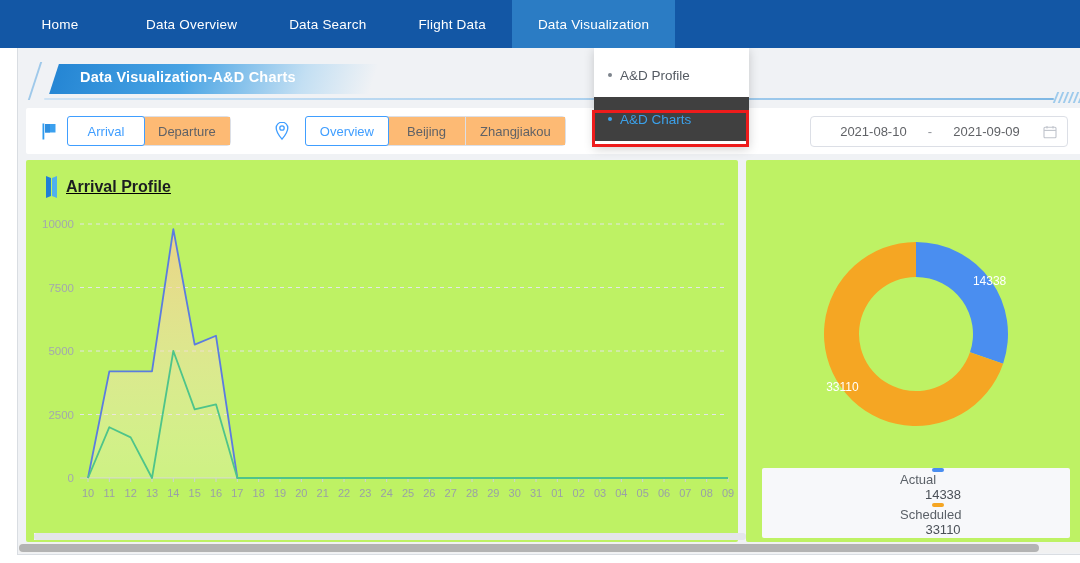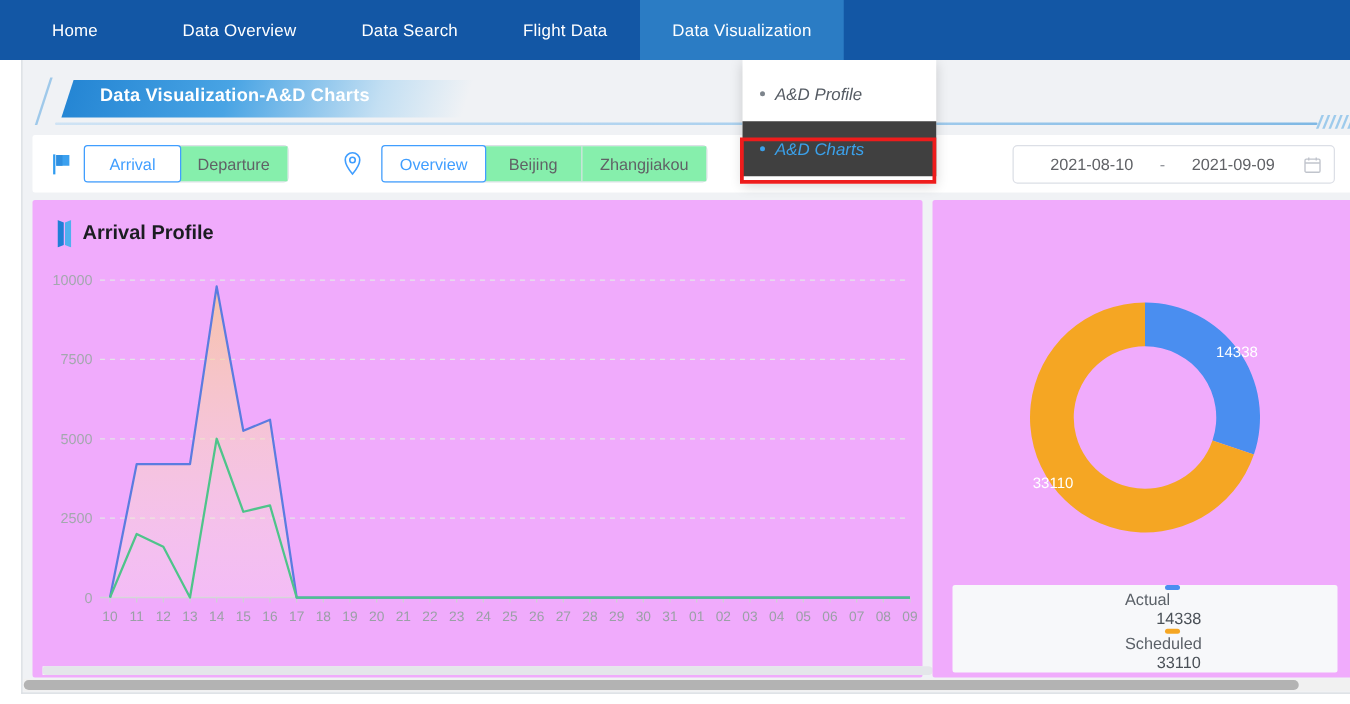--- a/index.html
+++ b/index.html
@@ -50,21 +50,20 @@
     padding: 5px 0 6px 0;
   }
   .dd-item {
     height: 44px;
     display: flex; align-items: center;
     padding-left: 14px;
     font-size: 13.5px;
     color: #555b63;
     cursor: pointer;
     white-space: nowrap;
-    font-style: italic;
   }
   .dd-item .bullet {
     width: 4px; height: 4px; border-radius: 50%;
     background: #7d848c;
     margin-right: 8px;
     flex: none;
   }
   .dd-item.selected {
     background: #404040;
     color: #3ba0e9;
@@ -155,21 +154,21 @@
     border-radius: 4px;
     height: 30px;
     overflow: visible;
   }
   .btn-group .seg {
     display: flex; align-items: center; justify-content: center;
     min-width: 78px;
     padding: 0 14px;
     font-size: 13px;
     color: #606266;
-    background: #86efac;
+    background: #fdba74;
     border-right: 1px solid #dcdfe6;
     cursor: pointer;
     white-space: nowrap;
     position: relative;
   }
   .btn-group .seg:last-child { border-right: none; }
   .btn-group .seg.active {
     color: #409eff;
     border: 1px solid #409eff;
     border-radius: 3px;
@@ -190,22 +189,23 @@
     font-size: 13px;
     color: #606266;
   }
   .date-range .d { flex: 1; text-align: center; }
   .date-range .sep { color: #909399; padding: 0 2px; }
   .cal-icon { flex: none; margin-left: 4px; display:flex; }
 
   
   .panel {
     position: absolute;
-    background: #f0abfc;
+    background: #bef264;
     border-radius: 2px;
+    text-decoration: underline;
   }
   #panel-left  { top: 112px; left: 8px;   width: 712px; height: 382px; }
   #panel-right { top: 112px; left: 728px; width: 340px; height: 382px; }
 
   .panel-title {
     display: flex; align-items: center;
     padding: 16px 0 0 20px;
     font-size: 16px;
     font-weight: bold;
     color: #1b1d21;

